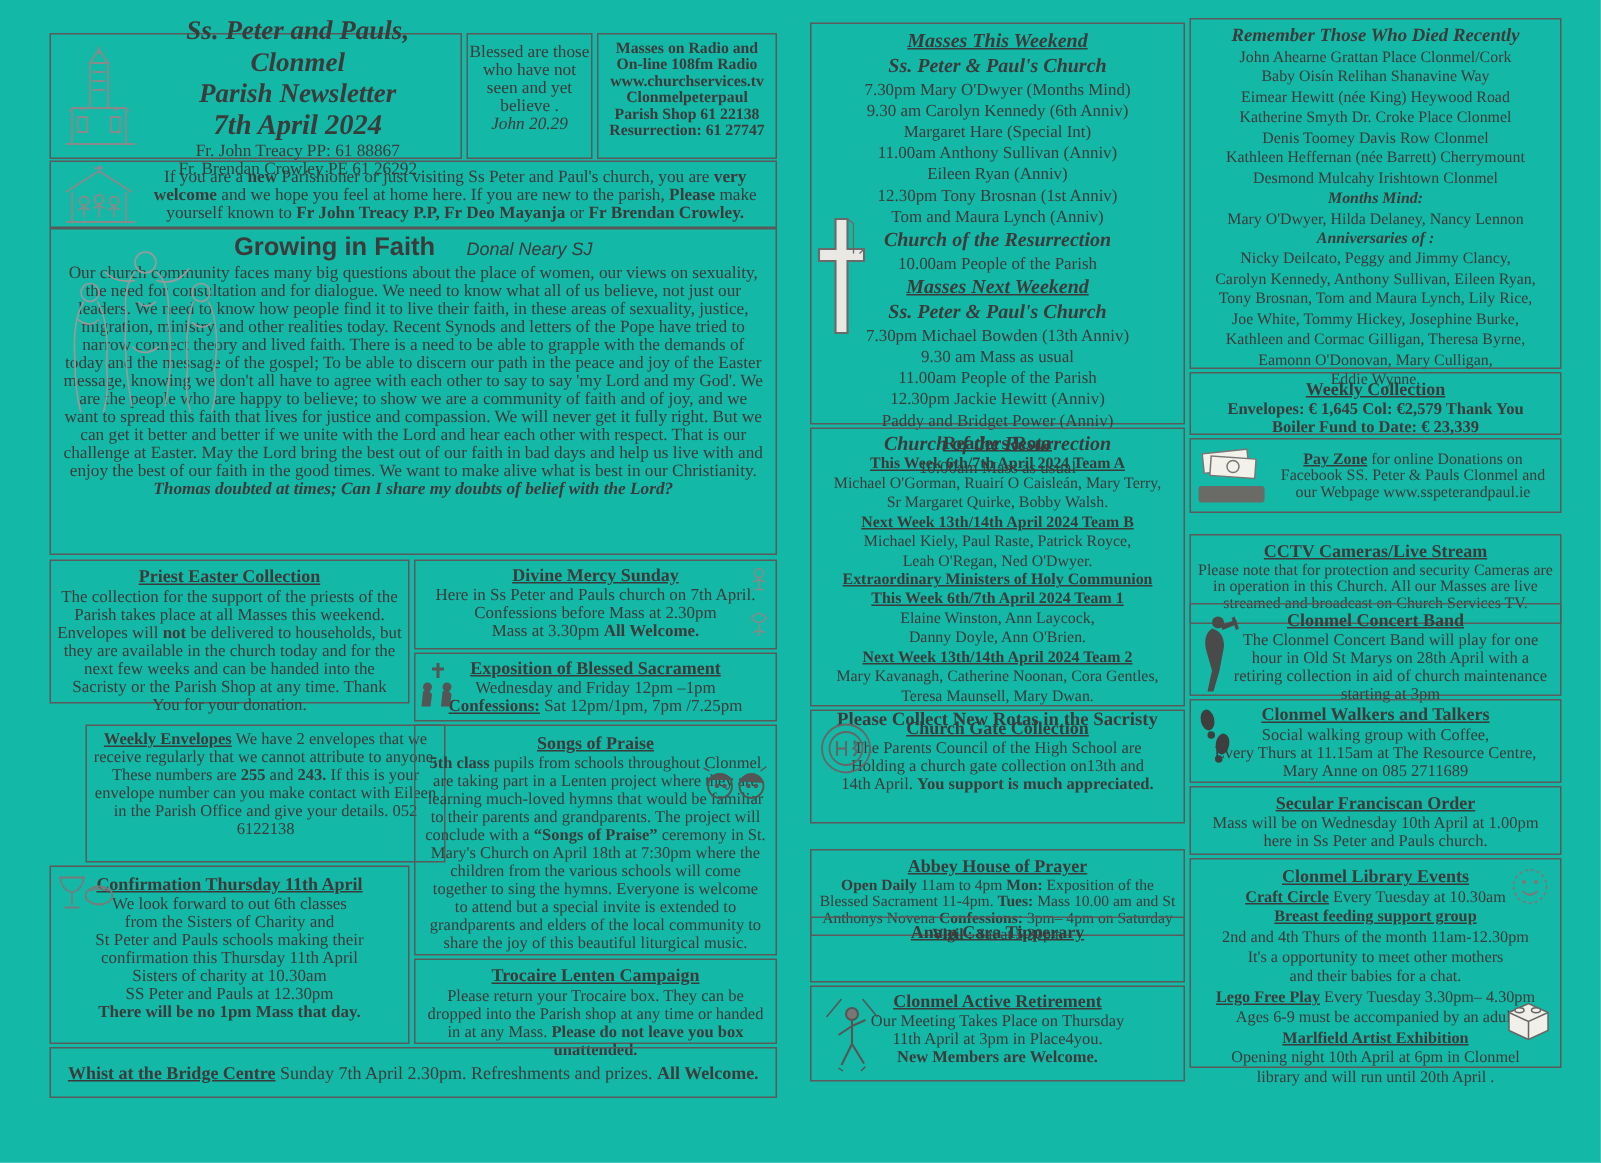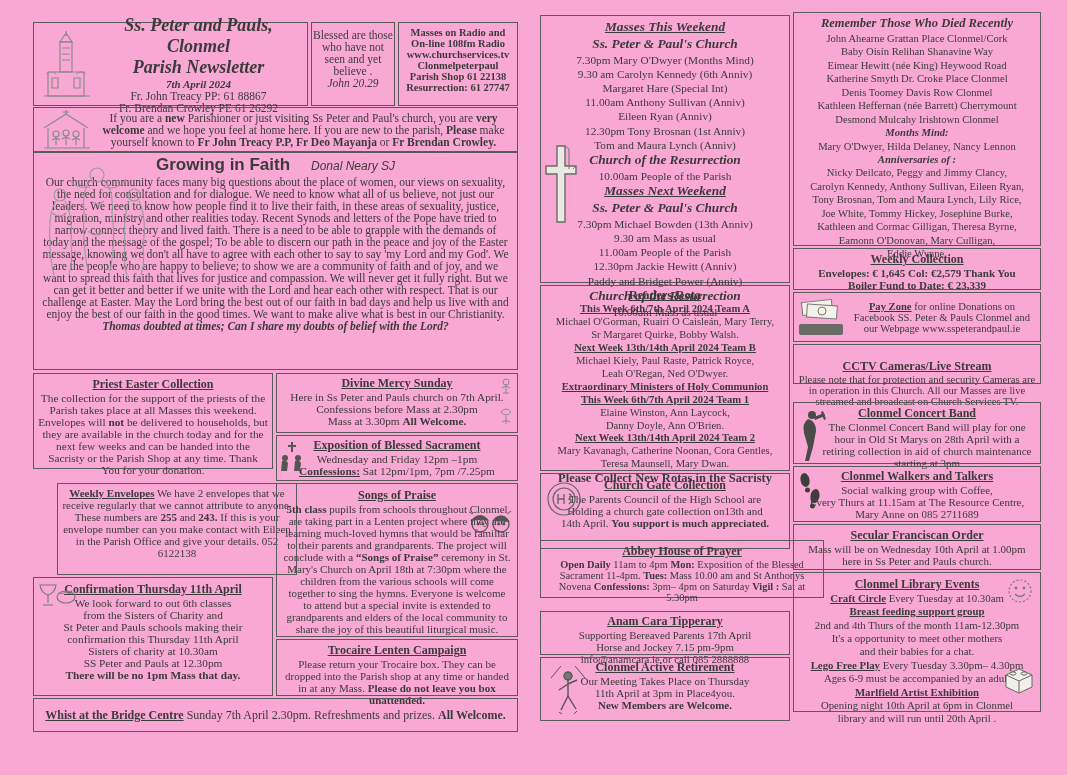--- a/index.html
+++ b/index.html
@@ -1,17 +1,17 @@
 <!DOCTYPE html>
 <html><head>
 <meta charset="utf-8">
 <style>
   html,body{margin:0;padding:0;}
   body{background:#efede7;}
-  #page{position:relative;width:1067px;height:775px;background:#f9a8d4;overflow:hidden;
+  #page{position:relative;width:1067px;height:775px;background:#14b8a6;overflow:hidden;
         font-family:"Liberation Serif",serif;color:#3b3b3b;}
   .box{position:absolute;border:1px solid #5a5a5a;box-sizing:border-box;text-align:center;}
   .h{font-weight:bold;text-decoration:underline;font-size:12px;margin-top:2px;}
   .ln{white-space:nowrap;}
   .lg{font-size:1.18em;}
   .wrap .ln{white-space:normal;}
   svg{display:block;}
   
   #title-box{left:33px;top:22px;width:275px;height:84px;display:flex;align-items:center;}
   .script{font-style:italic;font-weight:bold;}
@@ -24,28 +24,28 @@
   #confirm-box{left:33px;top:577px;width:240px;height:119px;font-size:11.3px;padding:2px 4px;}
   #divine-box{left:276px;top:373px;width:242px;height:60px;font-size:11.3px;}
   #expo-box{left:276px;top:435px;width:242px;height:46px;font-size:11.3px;}
   #songs-box{left:276px;top:483px;width:242px;height:154px;font-size:11px;padding:2px 6px;}
   #trocaire-box{left:276px;top:639px;width:242px;height:57px;font-size:11px;padding:1px 5px;}
   #whist-box{left:33px;top:698px;width:485px;height:34px;font-size:12px;display:flex;align-items:center;justify-content:center;}
   
   #masses-box{left:540px;top:15px;width:250px;height:268px;font-size:11.3px;line-height:1.26;padding-top:3px;}
   #readers-box{left:540px;top:285px;width:250px;height:186px;font-size:10.6px;line-height:1.22;padding-top:2px;}
   #gate-box{left:540px;top:473px;width:250px;height:76px;font-size:11px;padding-top:2px;}
-  #abbey-box{left:540px;top:540px;width:284px;height:58px;font-size:10.4px;padding:1px 3px;}
+  #abbey-box{left:540px;top:566px;width:250px;height:58px;font-size:10.4px;padding:1px 3px;}
   #anam-box{left:540px;top:611px;width:250px;height:44px;font-size:10.8px;}
   #active-box{left:540px;top:657px;width:250px;height:64px;font-size:11px;}
   
   #remember-box{left:793px;top:12px;width:248px;height:234px;font-size:10.6px;line-height:1.27;padding-top:3px;}
   #collection-box{left:793px;top:248px;width:248px;height:42px;font-size:11px;padding-top:1px;}
   #payzone-box{left:793px;top:292px;width:248px;height:50px;font-size:10.6px;display:flex;align-items:center;}
-  #cctv-box{left:793px;top:344px;width:248px;height:40px;font-size:10.6px;padding:12px 3px;}
+  #cctv-box{left:793px;top:356px;width:248px;height:60px;font-size:10.6px;padding:1px 3px;}
   #band-box{left:793px;top:402px;width:248px;height:62px;font-size:11px;padding:1px 2px;}
   #walkers-box{left:793px;top:466px;width:248px;height:56px;font-size:11px;}
   #franciscan-box{left:793px;top:524px;width:248px;height:46px;font-size:11px;padding:1px 4px;}
   #library-box{left:793px;top:572px;width:248px;height:140px;font-size:10.8px;line-height:1.24;padding-top:2px;position:absolute;}
   .icon{position:absolute;}
   .byline{font-style:italic;font-family:"Liberation Sans",sans-serif;font-size:12px;font-weight:normal;}
   #growing-title{font-family:"Liberation Sans",sans-serif;font-weight:bold;font-size:17px;text-decoration:none;}
   .tail{font-style:italic;font-weight:bold;}
 </style>
 </head>
@@ -64,21 +64,21 @@
           <path d="M8 42 L44 42 L44 66 L8 66 Z"></path>
           <path d="M12 48 h6 v10 h-6 z M34 48 h6 v10 h-6 z"></path>
           <path d="M4 66 h46"></path>
           <path d="M6 44 q6 -4 10 0 M36 44 q6 -4 10 0" stroke-width="0.8"></path>
         </g>
       </svg>
     </span>
     <div style="margin-left:62px;width:205px;">
       <div class="script" style="font-size:18px;">Ss. Peter and Pauls, Clonmel</div>
       <div class="script" style="font-size:18px;">Parish Newsletter</div>
-      <div class="script" style="font-size:11px;">7th April  2024</div>
+      <div class="script" style="font-size:19px;">7th April  2024</div>
       <div style="font-size:11.5px;">Fr. John Treacy PP: 61 88867</div>
       <div style="font-size:11.5px;">Fr. Brendan Crowley PE 61 26292</div>
     </div>
   </div>
 
   <div class="box" id="blessed-box">
     <div>Blessed are those who have not seen and yet believe .</div>
     <div style="font-style:italic;">John 20.29</div>
   </div>
 
@@ -308,25 +308,20 @@
       </div>
   </div>
 
   <div class="box" id="abbey-box">
     <div class="h">Abbey House of Prayer</div>
     <div><span style="font-weight: bold;">Open Daily</span><span> 11am to 4pm </span><span style="font-weight: bold;">Mon:</span><span> Exposition of the Blessed Sacrament 11-4pm. </span><span style="font-weight: bold;">Tues:</span><span> Mass 10.00 am and St Anthonys Novena </span><span style="font-weight: bold;">Confessions:</span><span> 3pm– 4pm on Saturday </span><span style="font-weight: bold;">Vigil :</span><span> Sat at 5.30pm</span></div>
   </div>
 
   <div class="box" id="anam-box">
     <div class="h">Anam Cara Tipperary</div>
-    <div>
-        <div class="ln">Supporting Bereaved Parents  17th April</div>
-        <div class="ln">Horse and Jockey 7.15 pm-9pm</div>
-        <div class="ln">info@anamcara.ie or  call 085 2888888</div>
-      </div>
   </div>
 
   <div class="box" id="active-box">
     <span class="icon" style="left:6px;top:6px;">
       <svg width="42" height="52" viewBox="0 0 42 52">
         <g stroke="#555" fill="none" stroke-width="1.4">
           <path d="M4 14 L14 2 M38 14 L28 2" stroke-width="1"></path>
           <circle cx="21" cy="12" r="4" fill="#777"></circle>
           <path d="M21 16 v16 M21 20 l-9 6 M21 20 l9 -4 M21 32 l-7 14 M21 32 l8 13"></path>
           <path d="M12 48 l3 2 M30 47 l-3 3" stroke-width="1"></path>

